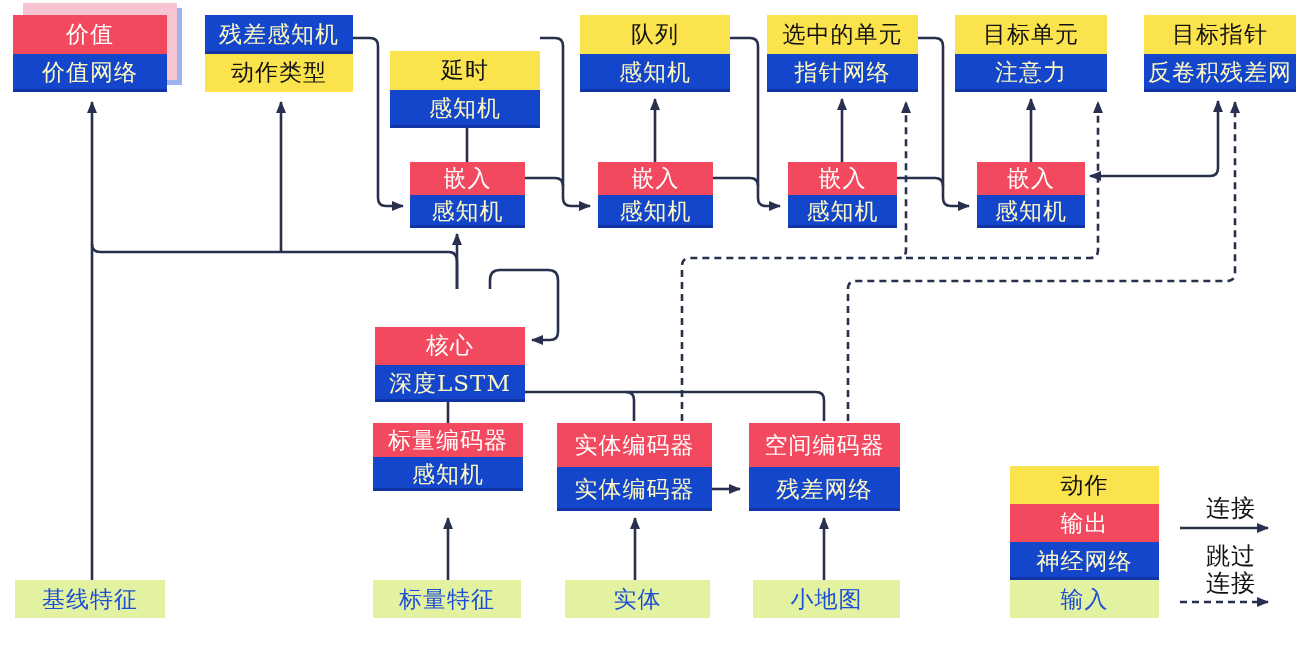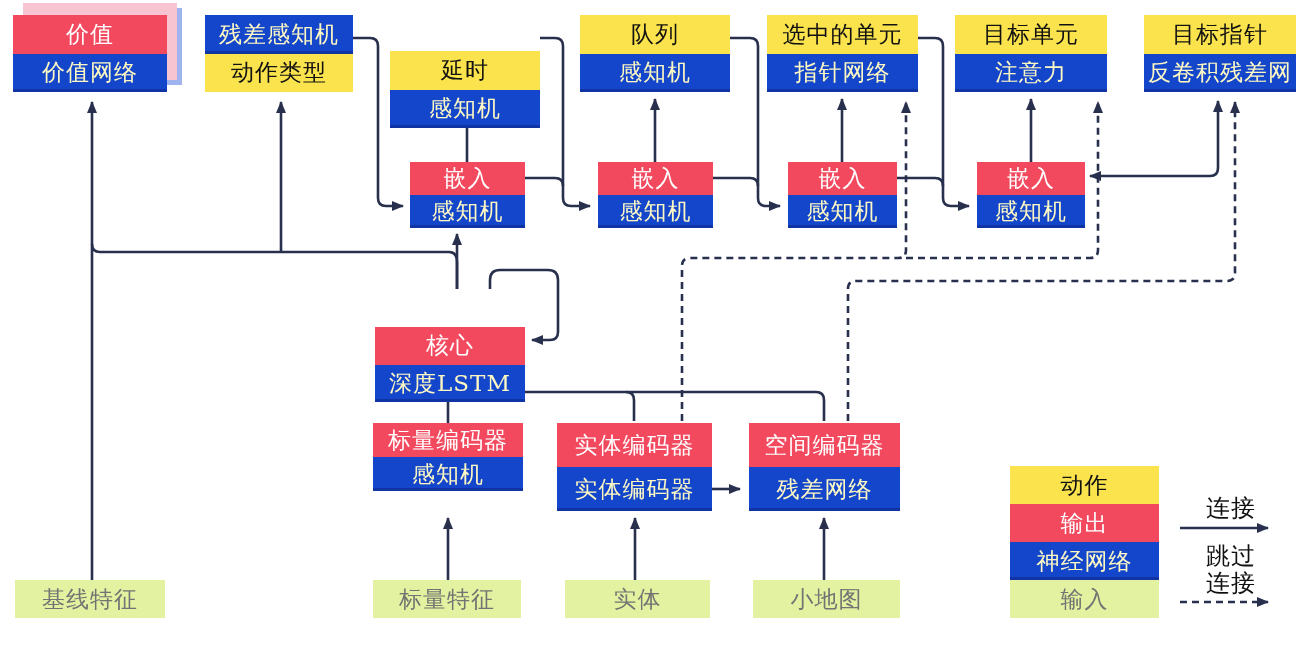--- a/index.html
+++ b/index.html
@@ -9,21 +9,21 @@
     background:#ffffff;
     font-family:"DejaVu Serif","Liberation Serif",serif;
     overflow:hidden;
   }
   .box{position:absolute;display:flex;flex-direction:column;z-index:3;border-radius:29px;}
   .sec{flex:1;display:flex;align-items:center;justify-content:center;
        font-size:23px;line-height:1;letter-spacing:1px;white-space:nowrap;}
   .yellow{background:var(--yellow);color:#111;}
   .red{background:var(--red);color:#fff;}
   .blue{background:var(--blue);color:#fef9c3;box-shadow:inset 0 -3px 0 rgba(10,20,90,.35);}
-  .green{background:var(--green);color:#737373;}
+  .green{background:var(--green);color:#1d4ed8;}
   .shadow-card{position:absolute;z-index:1;}
   .pink-card{background:var(--pink-shadow);z-index:2;}
   .lblue-card{background:var(--blue-shadow);z-index:1;}
   #wires{position:absolute;left:0;top:0;z-index:2;}
   .ln{fill:none;stroke:var(--line);stroke-width:2.6px;stroke-linejoin:round;stroke-linecap:butt;}
   .lnd{fill:none;stroke:var(--line);stroke-width:2.6px;stroke-dasharray:7 5;stroke-linejoin:round;}
   .legend-label{position:absolute;z-index:3;font-size:24px;color:#111;
        text-align:right;white-space:nowrap;letter-spacing:1px;}
 </style>
 </head>

